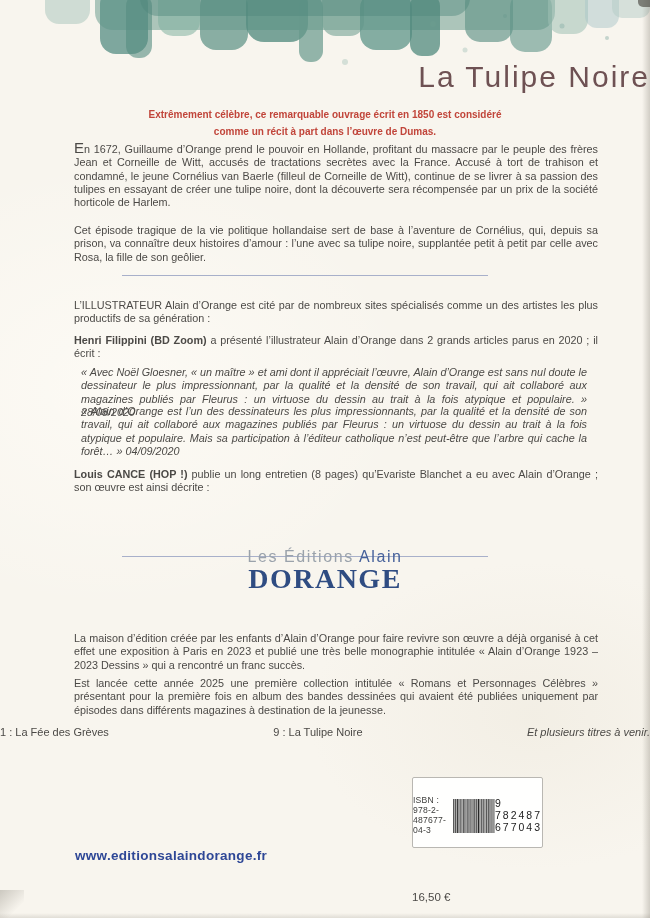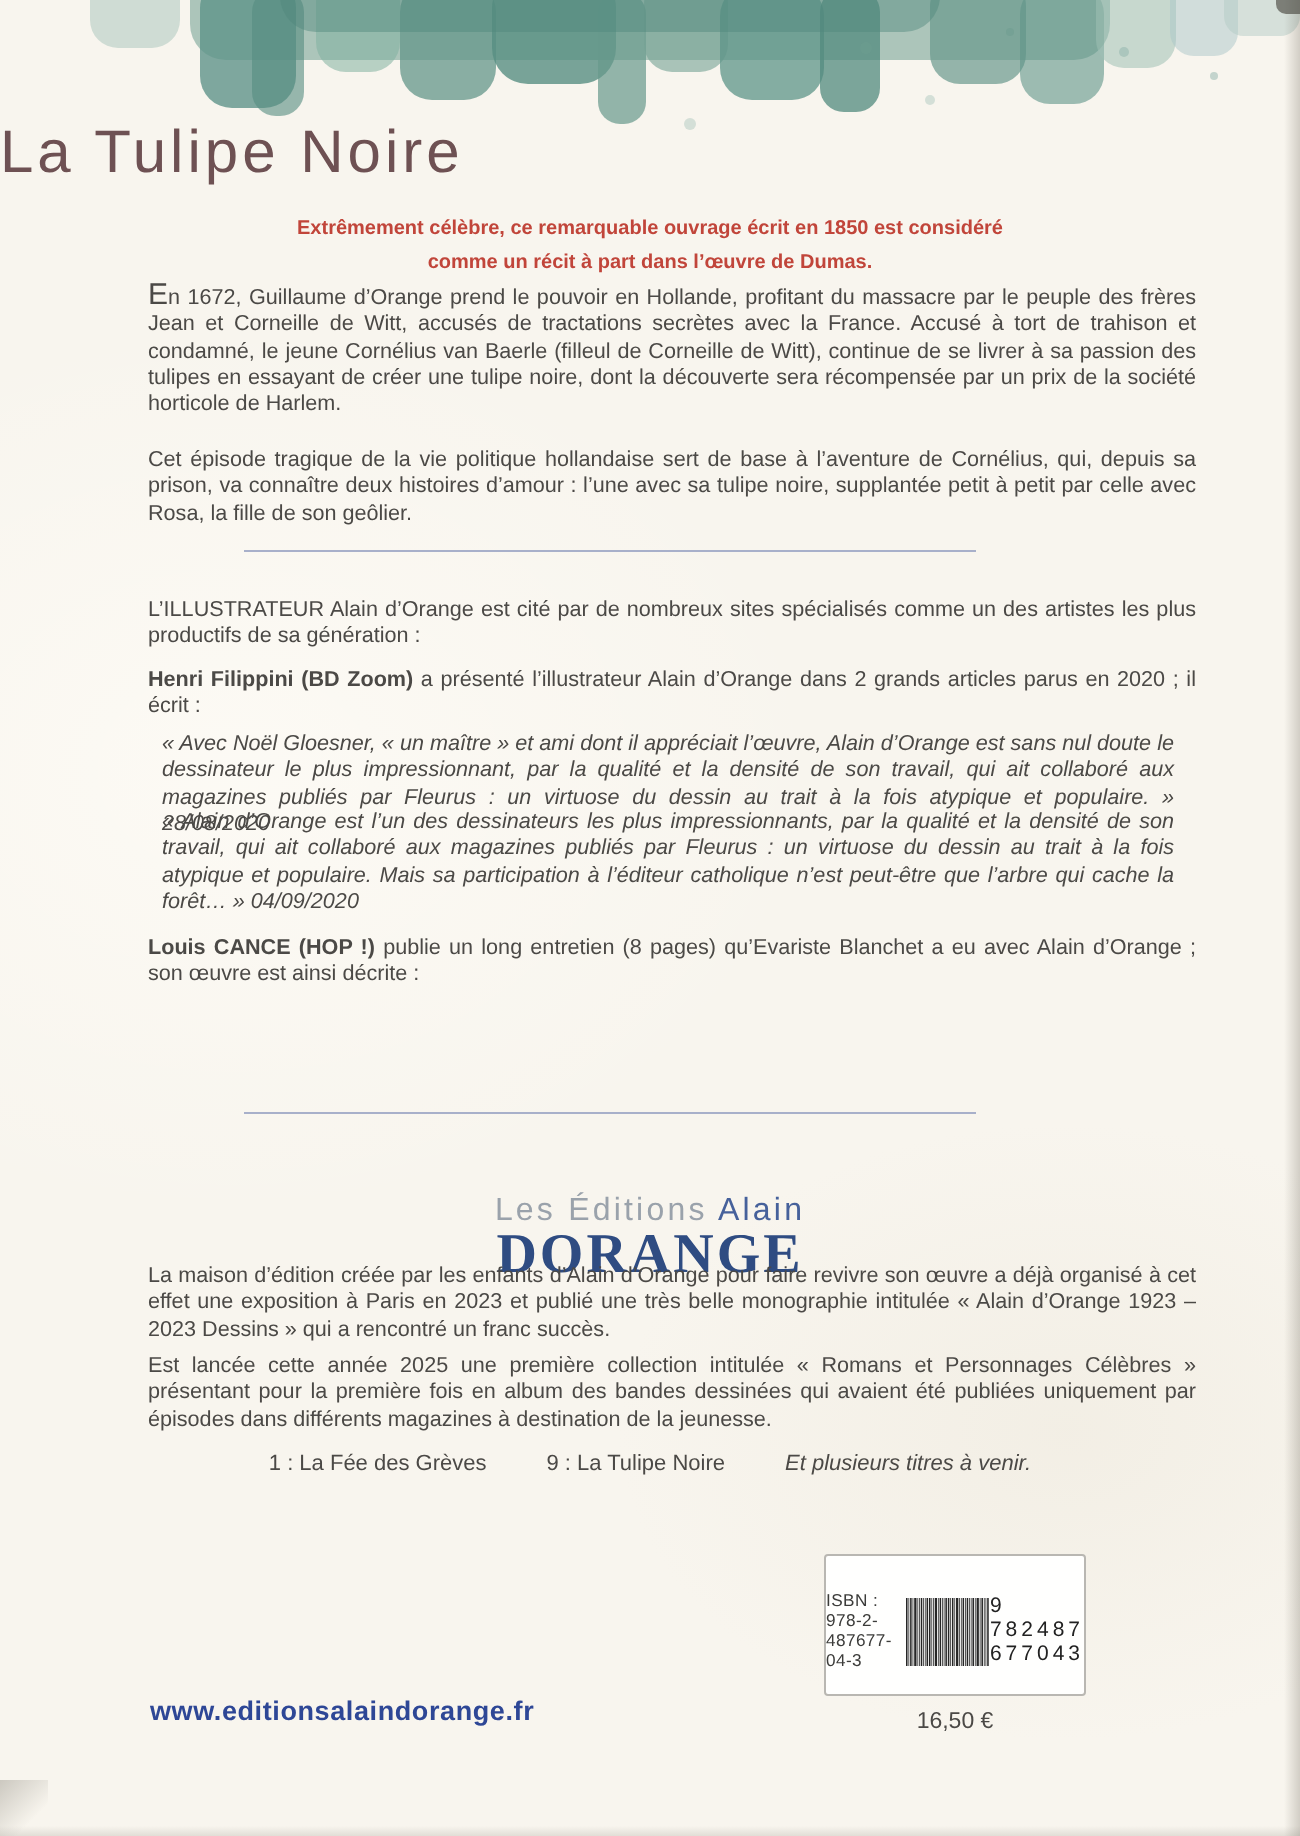--- a/index.html
+++ b/index.html
@@ -8,57 +8,57 @@
   .page {
     position:relative; width:650px; height:918px; overflow:hidden;
     background:
       radial-gradient(ellipse 320px 220px at 82% 78%, rgba(238,233,221,.55), transparent 70%),
       radial-gradient(ellipse 420px 320px at 18% 42%, rgba(255,253,248,.65), transparent 70%),
       #f8f5ee;
     color: var(--body-text, #4b4946);
   }
   .watercolor { position:absolute; top:0; left:0; }
   .page-title {
-    position:absolute; top:60px; left:0; width:100%; text-align:left;
+    position:absolute; top:60px; left:0; width:100%; text-align:right;
     font-size:30px; font-weight:400; letter-spacing:2px; color:var(--title, #6e5153);
   }
   .subtitle {
     position:absolute; top:106px; left:0; width:100%; text-align:center;
     font-size:10px; font-weight:bold; line-height:17px; color:var(--accent-red, #c1453a);
   }
   .body-block {
     position:absolute; left:74px; width:524px;
     font-size:10.8px; line-height:13.3px; text-align:justify; color:var(--body-text, #4b4946);
   }
   .dropcap { font-size:15px; line-height:10px; }
   .quote { left:81px; width:506px; font-style:italic; }
   .lead-bold { font-weight:bold; }
   .divider { position:absolute; left:122px; width:366px; height:1.4px; background:var(--divider, #a8b0ca); }
-  .logo { position:absolute; top:597px; left:0; width:100%; text-align:center; }
+  .logo { position:absolute; top:548px; left:0; width:100%; text-align:center; }
   .logo-line1 { font-size:16px; letter-spacing:1.6px; font-weight:500; }
   .logo-gray { color:var(--logo-gray, #9aa2ab); }
   .logo-blue { color:var(--logo-blue, #46619b); }
   .logo-wordmark {
     font-family:"Liberation Serif", serif; font-size:28px; font-weight:bold;
     letter-spacing:1.5px; color:var(--logo-navy, #2f4c82); margin-top:-3px;
   }
   .series {
     position:absolute; top:726px; left:0; width:100%;
-    display:flex; justify-content:center; gap:30px; font-size:11px;
+    display:flex; justify-content:space-between; gap:30px; font-size:11px;
   }
   .series .italic { font-style:italic; }
   .barcode-box {
     position:absolute; left:412px; top:777px; width:131px; height:71px;
     background:#fffffe; border:1px solid #b9b7b2; border-radius:2px;
     display:flex; flex-direction:row; align-items:center; padding-top:4px;
   }
   .isbn { font-size:8.6px; letter-spacing:.2px; color:#3c3c3a; }
   .bars { margin-top:3px; }
   .barcode-digits { font-size:10.5px; letter-spacing:2px; color:#222; margin-top:0px; }
-  .price { position:absolute; left:412px; top:855px; width:131px; text-align:center; font-size:11.5px; color:#4b4946; }
+  .price { position:absolute; left:412px; top:891px; width:131px; font-size:11.5px; color:#4b4946; }
   .website { position:absolute; left:75px; top:848px; font-size:13.5px; font-weight:bold; letter-spacing:.3px; color:var(--url-blue, #2e4796); text-decoration:none; }
   .edge-right { position:absolute; top:0; right:0; width:8px; height:100%;
     background:linear-gradient(to right, rgba(0,0,0,0), rgba(110,104,92,.28)); }
   .corner-tr { position:absolute; top:0; right:0; width:12px; height:7px; background:rgba(75,73,66,.65); border-radius:0 0 0 5px; }
   .corner-bl { position:absolute; left:0; bottom:0; width:24px; height:28px;
     background:linear-gradient(135deg, rgba(150,146,136,.45), rgba(150,146,136,0) 70%); }
   .edge-bottom { position:absolute; left:0; bottom:0; width:100%; height:5px;
     background:linear-gradient(to bottom, rgba(0,0,0,0), rgba(120,115,105,.18)); }
 </style>
 </head>

